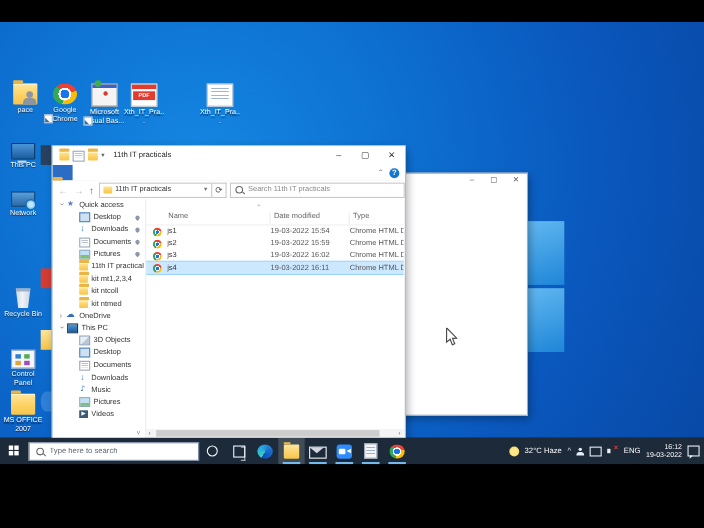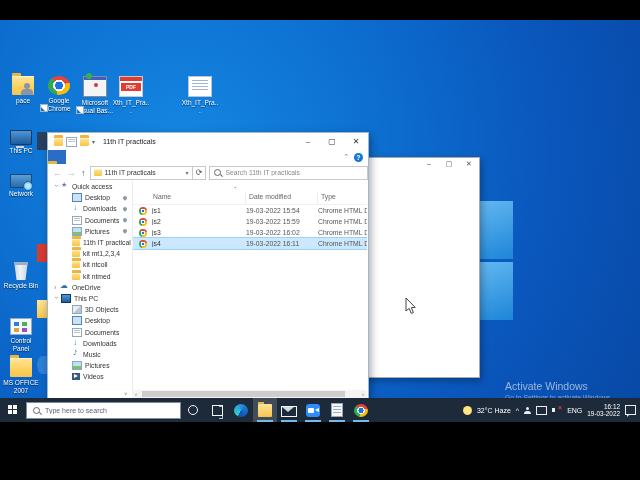--- a/index.html
+++ b/index.html
@@ -461,24 +461,20 @@
         <span>1 item selected</span>
         <span style="width:4px"></span>
         <span>359 bytes</span>
         <div class="viewbtns">
           <span class="vbtn rows sel"></span>
           <span class="vbtn grid"></span>
         </div>
       </div>
     </div>
 
-    <div id="activate">
-      <div class="l1">Activate Windows</div>
-      <div class="l2">Go to Settings to activate Windows.</div>
-    </div>
 
     <svg id="cursor" width="11" height="17" viewBox="0 0 11 17">
       <polygon points="1,0 1,13 4.2,10.4 6.2,15.4 8.4,14.5 6.4,9.6 10.2,9.4" fill="#fff" stroke="#444" stroke-width="1"></polygon>
     </svg>
   </div>
 
   <div id="taskbar">
     <div id="startbtn"></div>
     <div id="tsearch">
       <span class="mag"></span>

